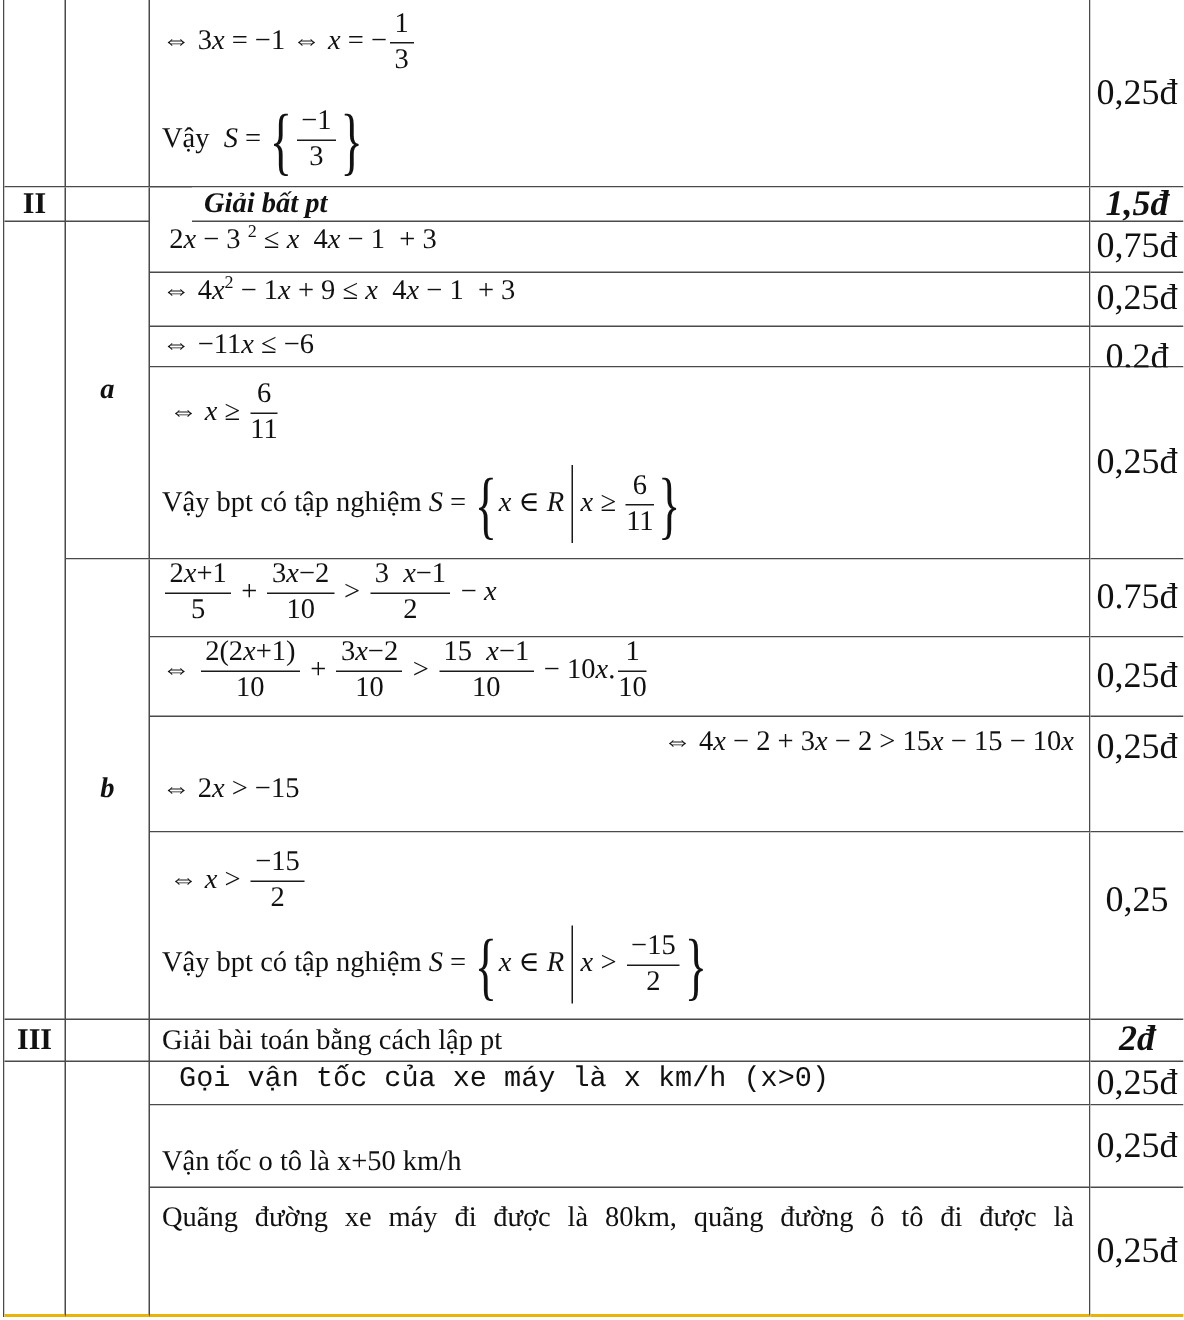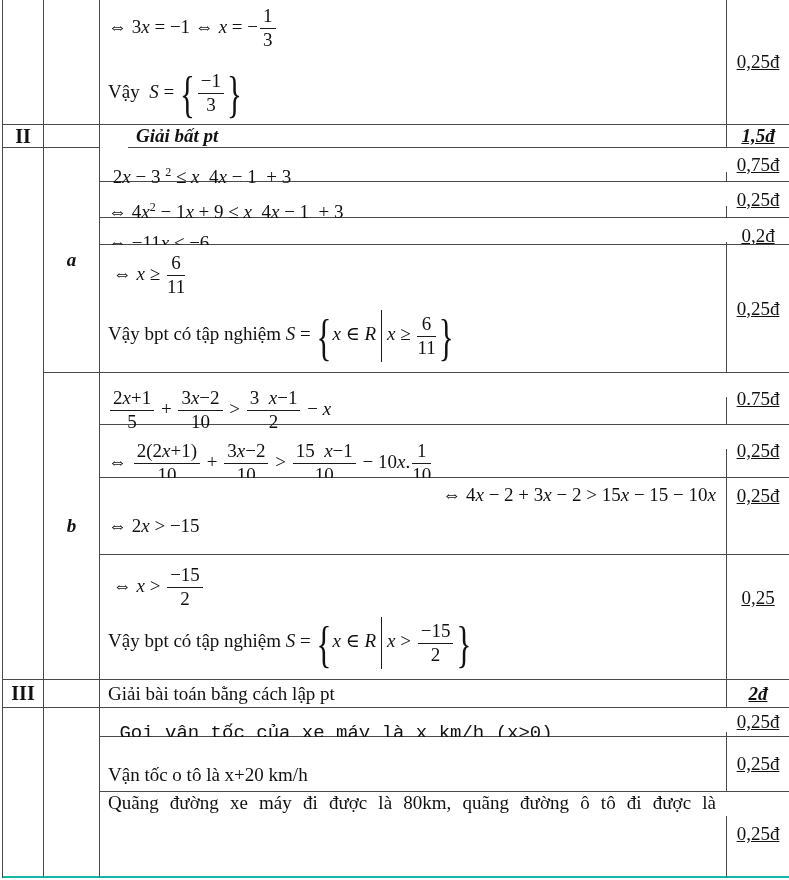--- a/index.html
+++ b/index.html
@@ -10,46 +10,45 @@
     margin-left:2px;
     width:787px;
     display:grid;
     grid-template-columns:41px 56px 627px 62px;
     grid-template-rows:125px 23px 34px 36px 27px 128px 52px 53px 77px 125px 28px 29px 55px 86px;
     border-left:1px solid #4a4a4a;
   }
   .cell { position:relative; background:#fff; }
   .br { border-right:1px solid #4a4a4a; }
   .bb { border-bottom:1px solid #4a4a4a; }
-  .bb2 { border-bottom:2px solid #14b8a6;gap:44px; }
+  .bb2 { border-bottom:2px solid #eab308;gap:44px; }
 
   .qnum {
     display:flex; align-items:center; justify-content:center;
     font-weight:bold; font-size:20px;
   }
   .subpart {
     display:flex; align-items:center; justify-content:center;
     font-weight:bold; font-style:italic; font-size:19px;
   }
   .content { padding:0 10px 0 8px; font-size:19px; }
   .points {
     display:flex; align-items:center; justify-content:center;
-    font-size:19px;
-    text-decoration:underline;
+    font-size:24px;
   }
   .points.top { align-items:flex-start; padding-top:7px; }
   .points.hi { align-items:flex-start; padding-top:32px; }
 
   .head-label { display:flex; align-items:center; font-weight:bold; font-style:italic; font-size:19px; }
   .head-label.plain { font-weight:normal; font-style:normal; }
   .head-points { font-weight:bold; font-style:italic; }
 
   
   .col-split { display:flex; flex-direction:column; justify-content:space-between; }
-  .col-center { display:flex; flex-direction:column; justify-content:center;margin-top:24px; }
+  .col-center { display:flex; flex-direction:column; justify-content:flex-start; }
   .col-top { display:flex; flex-direction:column; justify-content:flex-start; }
   .col-bottom { display:flex; flex-direction:column; justify-content:flex-end; }
 
   .eq { white-space:pre-wrap; line-height:1.25; }
 
   
   .mt { white-space:pre-wrap; }
   .mv { font-style:italic; white-space:pre-wrap; }
   .msup { font-size:12px; vertical-align:super; line-height:0; }
   .mfrac { display:inline-block; text-align:center; vertical-align:middle; padding:0 2px; line-height:1.1; }
@@ -141,21 +140,21 @@
 
   <div class="cell br bb2" style="grid-area:12/1/15/2;"></div>
   <div class="cell br bb2" style="grid-area:12/2/15/3;"></div>
 
   <div class="cell br bb content col-center" style="grid-area:12/3/13/4;font-family:Liberation Mono, monospace;">
     <div class="eq"> Gọi vận tốc của xe máy là x km/h (x&gt;0)</div>
   </div>
   <div class="cell bb points" style="grid-area:12/4/13/5;">0,25đ</div>
 
   <div class="cell br bb content col-bottom" style="grid-area:13/3/14/4; padding-bottom:4px;">
-    <div class="eq">Vận tốc o tô là x+20 km/h</div>
+    <div class="eq">Vận tốc o tô là x+50 km/h</div>
   </div>
   <div class="cell bb points" style="grid-area:13/4/14/5;">0,25đ</div>
 
   <div class="cell br bb2 content col-center" style="grid-area:14/3/15/4;">
     <span class="justify-line">Quãng đường xe máy đi được là 80km, quãng đường ô tô đi được là</span>
     <span class="plain-line">140km</span>
   </div>
   <div class="cell bb2 points" style="grid-area:14/4/15/5;">0,25đ</div>
 
 </div>

